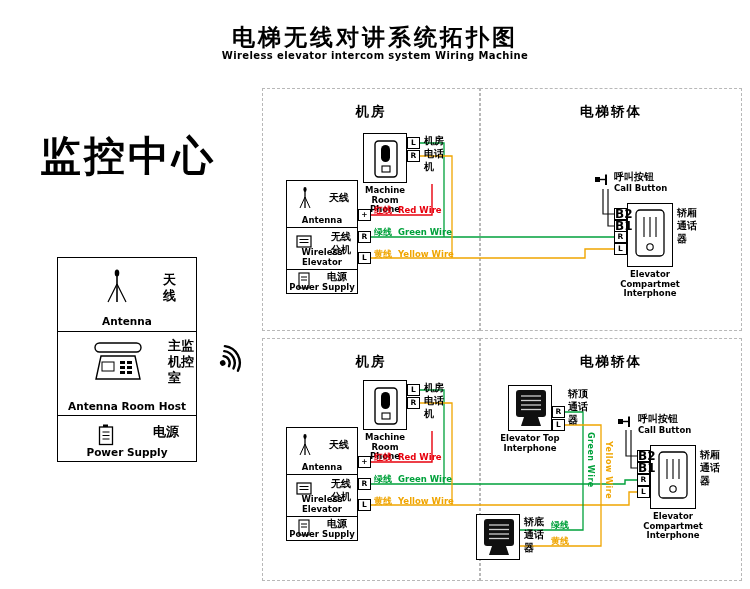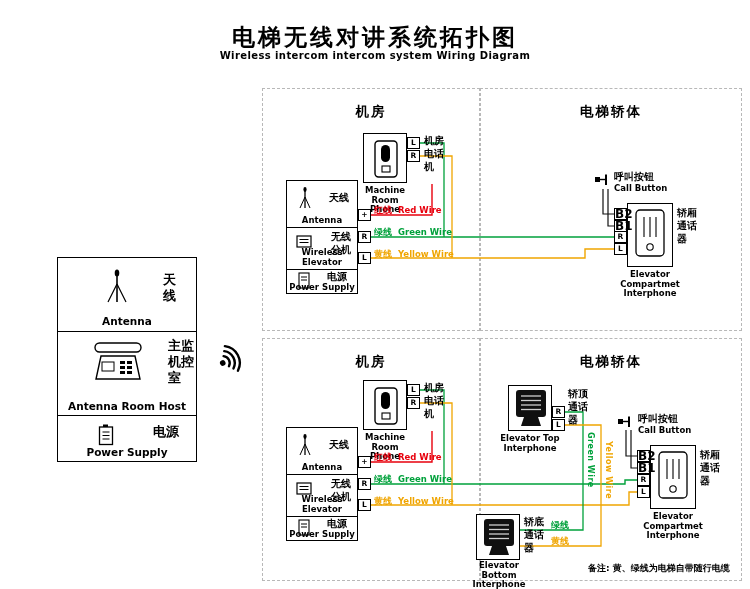--- a/index.html
+++ b/index.html
@@ -27,22 +27,23 @@
   .vert{position:absolute;writing-mode:vertical-rl;font-size:8px;font-weight:700;letter-spacing:.5px;}
   .note{position:absolute;font-size:9px;font-weight:700;}
   svg{display:block;}
 </style>
 </head>
 <body>
 
 <div class="canvas">
 
   <div class="title">电梯无线对讲系统拓扑图</div>
-  <div class="subtitle">Wireless intercom intercom system Wiring Diagram</div>
-
+  <div class="subtitle">Wireless elevator intercom system Wiring Machine</div>
+
+  <div class="mc-heading">监控中心</div>
 
   <div class="region" style="left:262px;top:88px;width:218px;height:243px;">
     <div class="seclab">机房</div>
   </div>
   <div class="region" style="left:480px;top:88px;width:262px;height:243px;">
     <div class="seclab">电梯轿体</div>
   </div>
   <div class="region" style="left:262px;top:338px;width:218px;height:243px;">
     <div class="seclab">机房</div>
   </div>
@@ -299,23 +300,21 @@
     <svg class="abs" style="left:3px;top:2px;" width="38" height="42" viewBox="0 0 38 42">
       <rect x="4" y="2" width="30" height="27" rx="3" fill="#101010"></rect>
       <line x1="9" y1="8" x2="29" y2="8" stroke="#cfcfcf" stroke-width="1.3"></line>
       <line x1="9" y1="12.5" x2="29" y2="12.5" stroke="#cfcfcf" stroke-width="1.3"></line>
       <line x1="9" y1="17" x2="29" y2="17" stroke="#cfcfcf" stroke-width="1.3"></line>
       <line x1="9" y1="21.5" x2="29" y2="21.5" stroke="#cfcfcf" stroke-width="1.3"></line>
       <path d="M12 29 h14 l3 9 h-20 z" fill="#101010"></path>
     </svg>
   </div>
   <div class="cn" style="left:524px;top:515px;width:22px;">轿底通话器</div>
-  <div class="en" style="left:464px;top:561px;width:70px;">Elevator Bottom Interphone</div>
   <div class="wl" style="left:551px;top:519px;color:#00a13b;">
     <span class="c">绿线</span>
   </div>
   <div class="wl" style="left:551px;top:535px;color:#f0a500;">
     <span class="c">黄线</span>
   </div>
 
-  <div class="note" style="left:588px;top:562px;">备注: 黄、绿线为电梯自带随行电缆</div>
 
 </div>
 
 </body></html>

